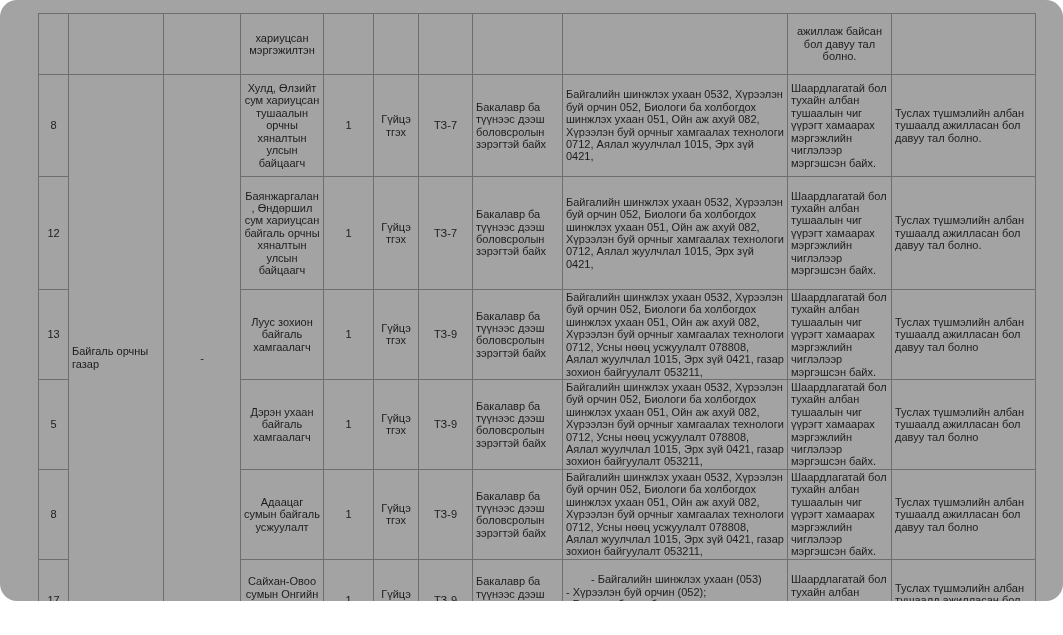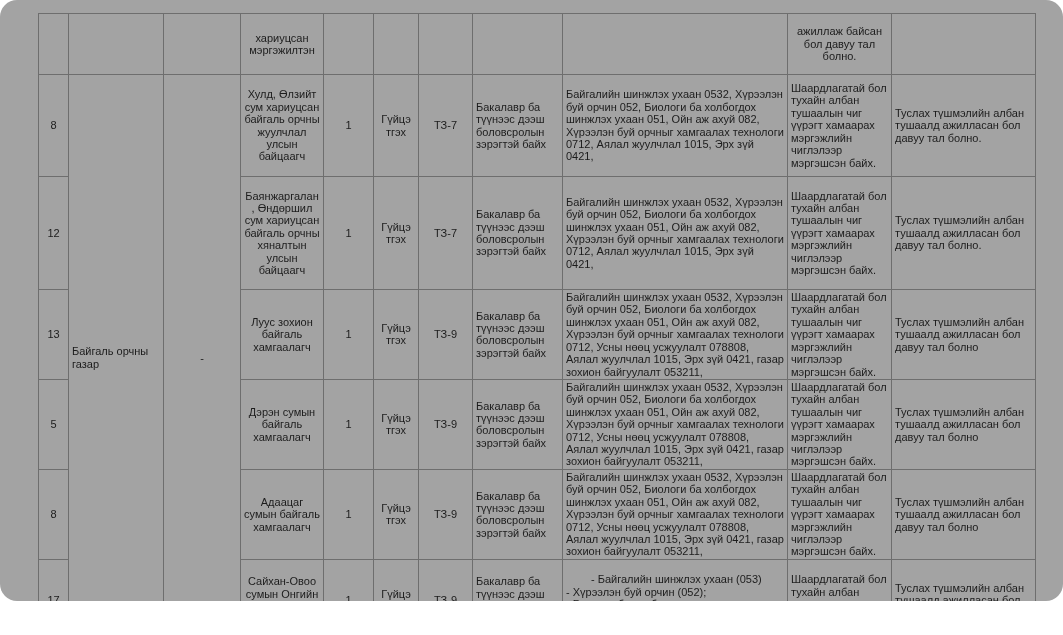--- a/index.html
+++ b/index.html
@@ -69,21 +69,21 @@
       <td></td>
       <td></td>
       <td class="vt frag-big">ажиллаж байсан бол давуу тал болно.</td>
       <td></td>
     </tr>
 
     <tr class="r12">
       <td class="ctr">8</td>
       <td class="org" rowspan="6">Байгаль орчны газар</td>
       <td class="ctr" rowspan="6">-</td>
-      <td class="pos vt">Хулд, Өлзийт сум хариуцсан байгаль орчны жуулчлал улсын байцаагч</td>
+      <td class="pos vt">Хулд, Өлзийт сум хариуцсан тушаалын орчны хяналтын улсын байцаагч</td>
       <td class="ctr vt">1</td>
       <td class="ctr vt">Гүйцэ тгэх</td>
       <td class="ctr vt">ТЗ-7</td>
       <td class="vt">Бакалавр ба түүнээс дээш боловсролын зэрэгтэй байх</td>
       <td>Байгалийн шинжлэх ухаан 0532, Хүрээлэн буй орчин 052, Биологи ба холбогдох шинжлэх ухаан 051, Ойн аж ахуй 082, Хүрээлэн буй орчныг хамгаалах технологи 0712, Аялал жуулчлал 1015, Эрх зүй 0421,</td>
       <td>Шаардлагатай бол тухайн албан тушаалын чиг үүрэгт хамаарах мэргэжлийн чиглэлээр мэргэшсэн байх.</td>
       <td>Туслах түшмэлийн албан тушаалд ажилласан бол давуу тал болно.</td>
     </tr>
 
     <tr class="r13">
@@ -105,33 +105,33 @@
       <td class="ctr vt">Гүйцэ тгэх</td>
       <td class="ctr vt">ТЗ-9</td>
       <td class="vt">Бакалавр ба түүнээс дээш боловсролын зэрэгтэй байх</td>
       <td>Байгалийн шинжлэх ухаан 0532, Хүрээлэн буй орчин 052, Биологи ба холбогдох шинжлэх ухаан 051, Ойн аж ахуй 082, Хүрээлэн буй орчныг хамгаалах технологи 0712, Усны нөөц усжуулалт 078808, Аялал жуулчлал 1015, Эрх зүй 0421, газар зохион байгуулалт 053211,</td>
       <td>Шаардлагатай бол тухайн албан тушаалын чиг үүрэгт хамаарах мэргэжлийн чиглэлээр мэргэшсэн байх.</td>
       <td>Туслах түшмэлийн албан тушаалд ажилласан бол давуу тал болно</td>
     </tr>
 
     <tr class="r15">
       <td class="ctr">5</td>
-      <td class="pos">Дэрэн сумын байгаль хамгаалагч</td>
+      <td class="pos">Дэрэн ухаан байгаль хамгаалагч</td>
       <td class="ctr">1</td>
       <td class="ctr vt">Гүйцэ тгэх</td>
       <td class="ctr vt">ТЗ-9</td>
       <td class="vt">Бакалавр ба түүнээс дээш боловсролын зэрэгтэй байх</td>
       <td>Байгалийн шинжлэх ухаан 0532, Хүрээлэн буй орчин 052, Биологи ба холбогдох шинжлэх ухаан 051, Ойн аж ахуй 082, Хүрээлэн буй орчныг хамгаалах технологи 0712, Усны нөөц усжуулалт 078808, Аялал жуулчлал 1015, Эрх зүй 0421, газар зохион байгуулалт 053211,</td>
       <td>Шаардлагатай бол тухайн албан тушаалын чиг үүрэгт хамаарах мэргэжлийн чиглэлээр мэргэшсэн байх.</td>
       <td>Туслах түшмэлийн албан тушаалд ажилласан бол давуу тал болно</td>
     </tr>
 
     <tr class="r16">
       <td class="ctr">8</td>
-      <td class="pos">Адаацаг сумын байгаль хамгаалагч</td>
+      <td class="pos">Адаацаг сумын байгаль усжуулалт</td>
       <td class="ctr">1</td>
       <td class="ctr vt">Гүйцэ тгэх</td>
       <td class="ctr vt">ТЗ-9</td>
       <td class="vt">Бакалавр ба түүнээс дээш боловсролын зэрэгтэй байх</td>
       <td>Байгалийн шинжлэх ухаан 0532, Хүрээлэн буй орчин 052, Биологи ба холбогдох шинжлэх ухаан 051, Ойн аж ахуй 082, Хүрээлэн буй орчныг хамгаалах технологи 0712, Усны нөөц усжуулалт 078808, Аялал жуулчлал 1015, Эрх зүй 0421, газар зохион байгуулалт 053211,</td>
       <td>Шаардлагатай бол тухайн албан тушаалын чиг үүрэгт хамаарах мэргэжлийн чиглэлээр мэргэшсэн байх.</td>
       <td>Туслах түшмэлийн албан тушаалд ажилласан бол давуу тал болно</td>
     </tr>
 
     <tr class="r17">

